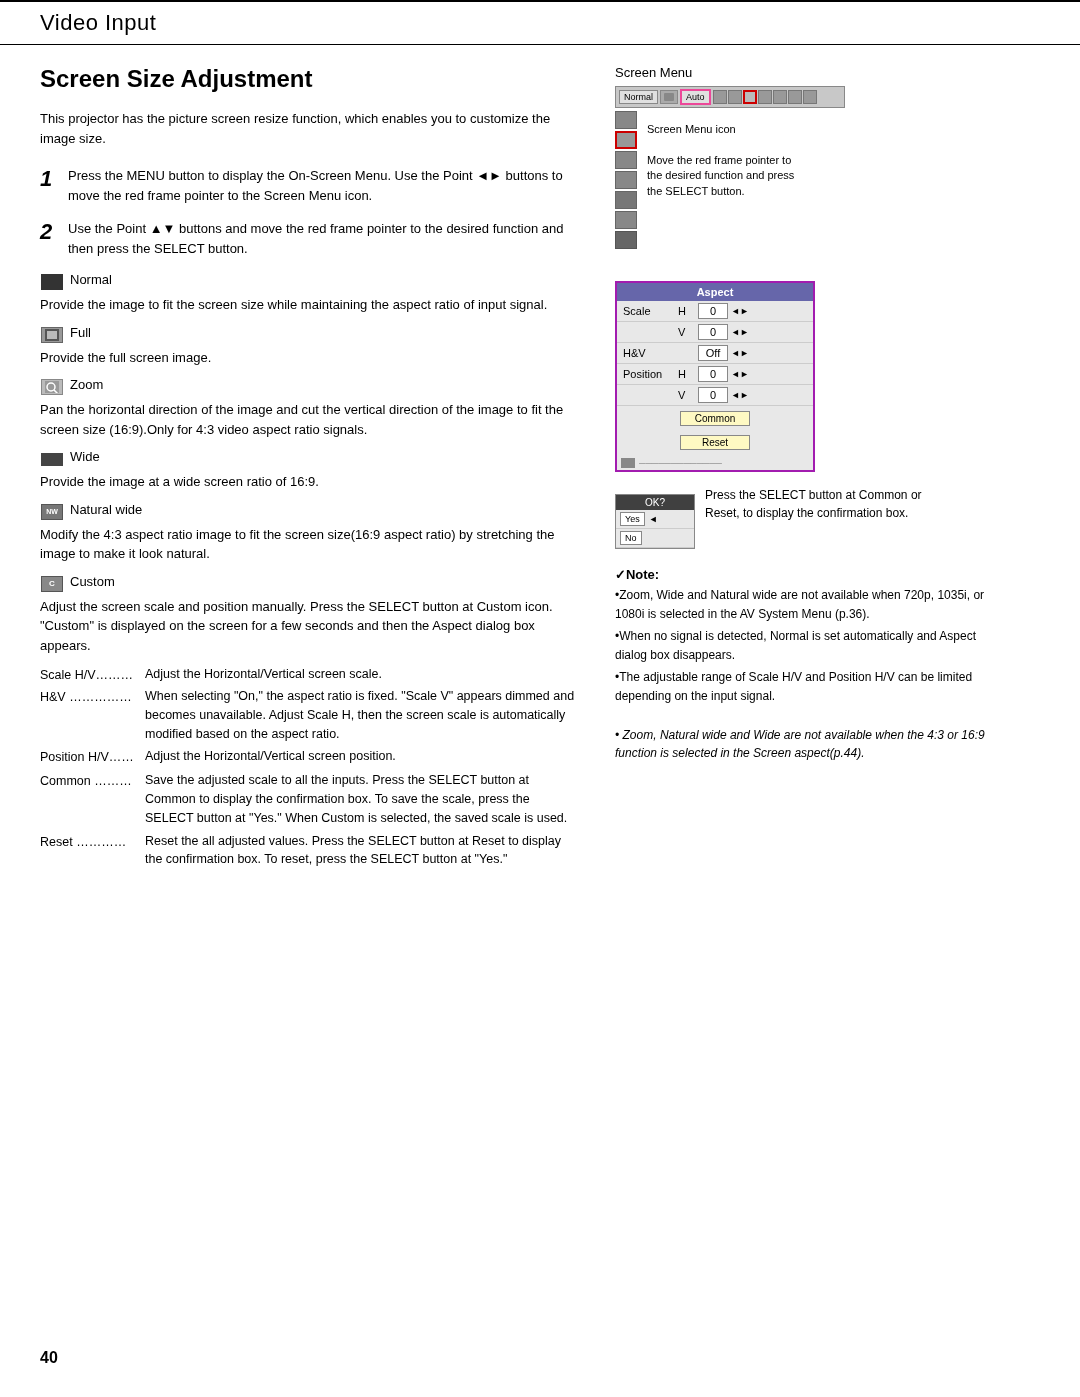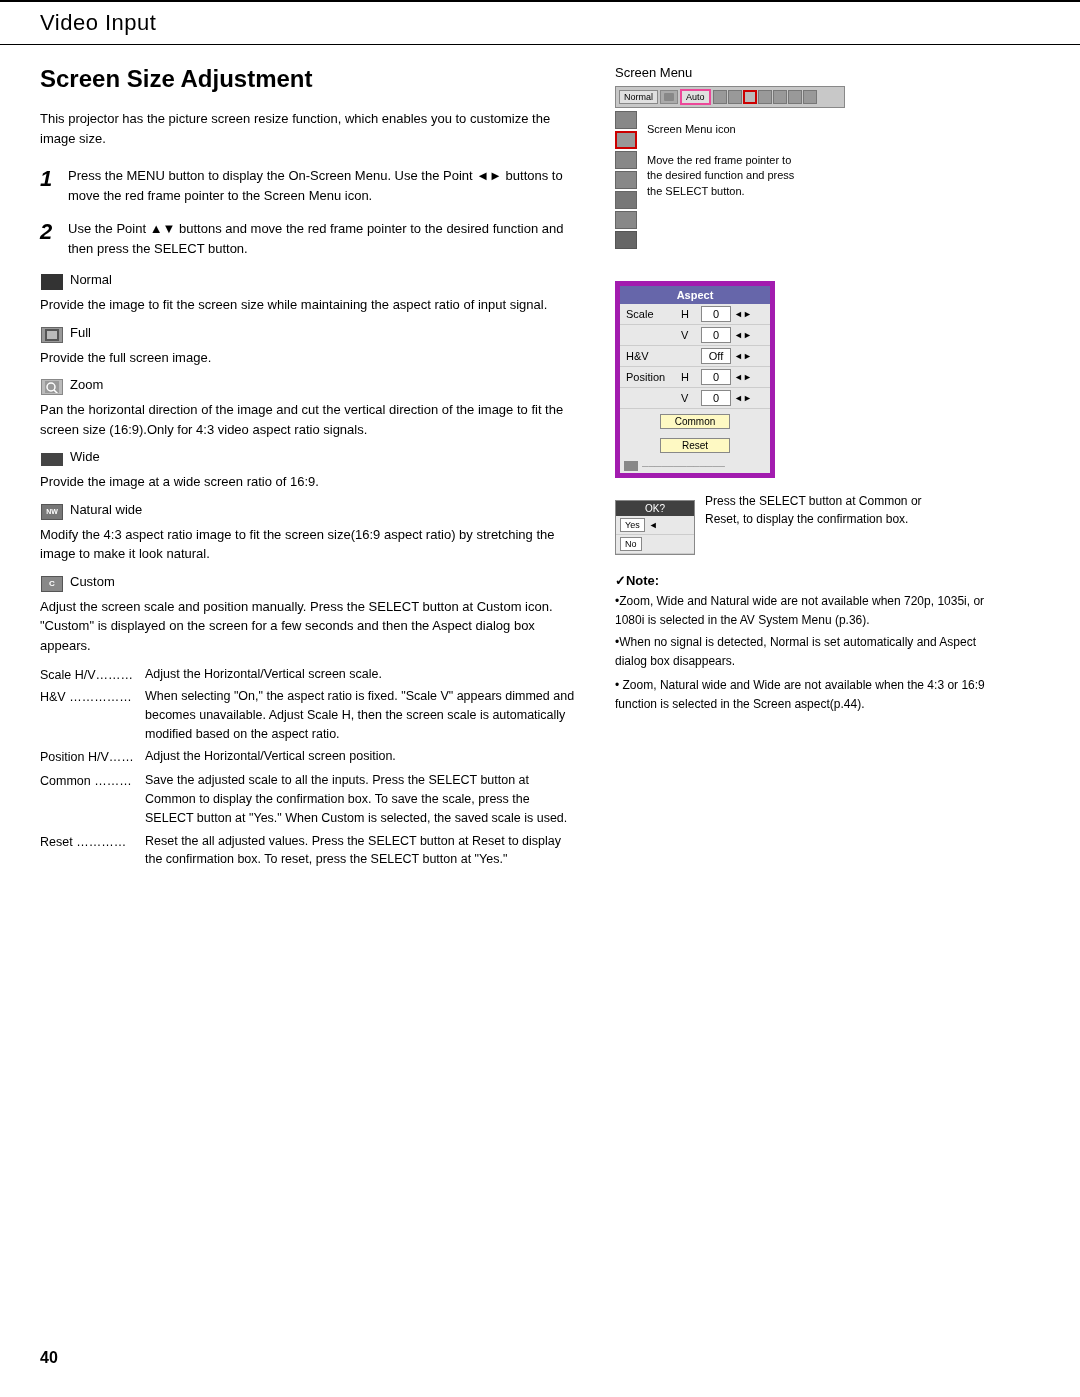--- a/index.html
+++ b/index.html
@@ -132,22 +132,22 @@
       font-size: 16px;
       font-weight: bold;
     }
     .screen-menu-label {
       font-size: 13px;
       margin-bottom: 8px;
     }
 
     
     .aspect-dialog {
-      border: 5px solid #a21caf;
-      width: 160px;
+      border: 2px solid #a21caf;
+      width: 200px;
       background: #e8e8e8;
       font-size: 11px;
       margin-top: 10px;
     }
     .aspect-title {
       background: #6666aa;
       color: #fff;
       text-align: center;
       padding: 3px;
       font-size: 11px;
@@ -487,19 +487,20 @@
           </div>
         </div>
       </div>
       <div class="ok-callout-text">Press the SELECT button at Common or Reset, to display the confirmation box.</div>
     </div>
 
     <div class="note-section" style="margin-top:18px;">
       <div class="note-title">✓Note:</div>
       <div class="note-text" style="margin-top:4px;">•Zoom, Wide and Natural wide are not available when 720p, 1035i, or 1080i is selected in the AV System Menu (p.36).</div>
       <div class="note-text" style="margin-top:4px;">•When no signal is detected, Normal is set automatically and Aspect dialog box disappears.</div>
-      <div class="note-text" style="margin-top:6px;">• Zoom, Natural wide and Wide are not available when the 4:3 or 16:9 function is selected  in the Screen aspect(p.44).</div>
+      <div class="note-text" style="margin-top:4px;">•The adjustable range of Scale H/V and Position H/V can be limited depending on the input signal.</div>
+      <div class="note-text" style="margin-top:20px;font-style:italic;">• Zoom, Natural wide and Wide are not available when the 4:3 or 16:9 function is selected  in the Screen aspect(p.44).</div>
     </div>
 
   </div>
 </div>
 
 <div class="page-number">40</div>
 
 </body></html>

